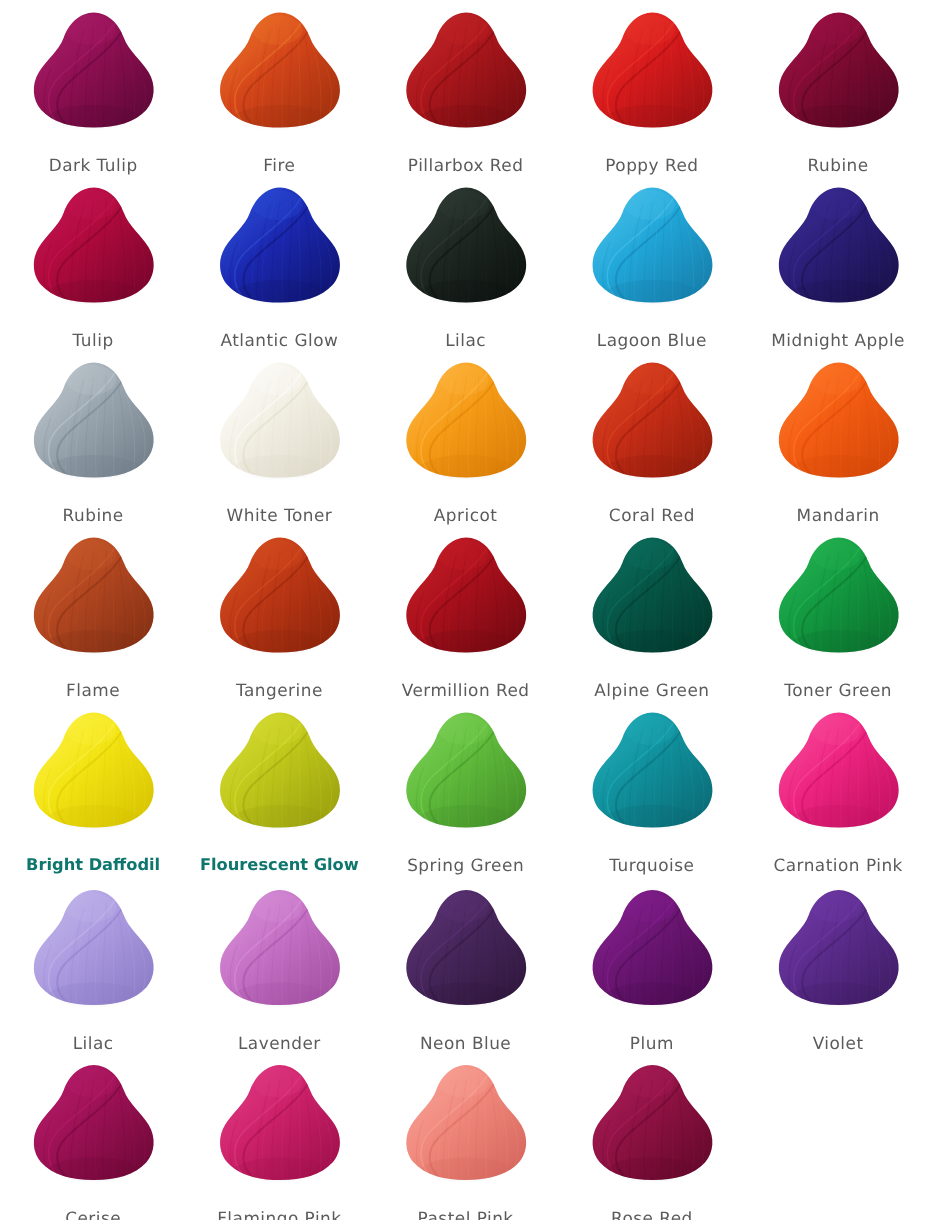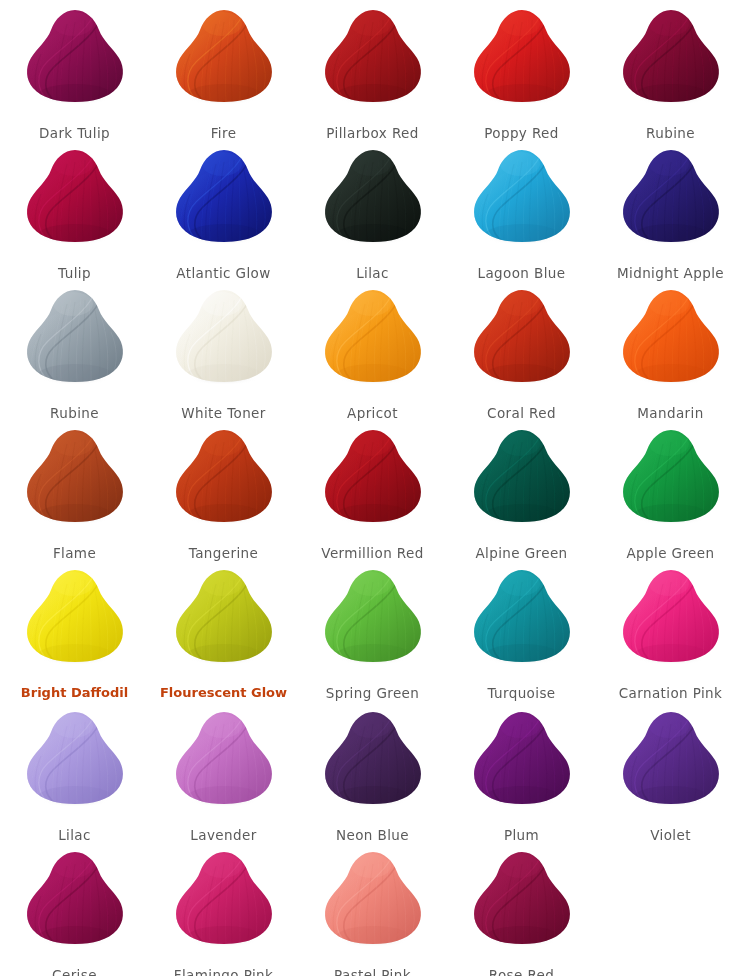--- a/index.html
+++ b/index.html
@@ -56,21 +56,21 @@
     font-size: 13.5px;
     letter-spacing: 0.4px;
     color: #5b5b5b;
     text-align: center;
     white-space: nowrap;
     line-height: 1.1;
     font-family: "DejaVu Sans", "Liberation Sans", sans-serif;
   }
   .label.bold {
     font-weight: bold;
-    color: #c2410c;
+    color: #0f766e;
     letter-spacing: 0px;
     font-size: 13px;
   }
 </style>
 </head>
 <body>
 
 <div id="chart">
     <div class="swatch-cell">
       <div class="tress-wrap">
@@ -1563,21 +1563,21 @@
       <path d="M18 46 C 12 60, 10 76, 15 88"></path>
       <path d="M52 14 C 48 40, 44 64, 46 94"></path>
     </g>
 
     <ellipse cx="50" cy="16" rx="20" ry="12" fill="#27B957" opacity="0.22"></ellipse>
 
     <ellipse cx="52" cy="90" rx="40" ry="14" fill="#0A6B2B" opacity="0.20"></ellipse>
   </g>
 </svg>
       </div>
-      <div class="label">Apple Green</div>
+      <div class="label">Toner Green</div>
     </div>
     <div class="swatch-cell">
       <div class="tress-wrap">
 <svg class="tress" viewBox="0 0 104 96" preserveAspectRatio="xMidYMid meet">
   <defs>
     <linearGradient id="gA20" x1="0" y1="0" x2="1" y2="1">
       <stop offset="0%" stop-color="#FFF44D"></stop>
       <stop offset="45%" stop-color="#F2E312"></stop>
       <stop offset="100%" stop-color="#D4C000"></stop>
     </linearGradient>

